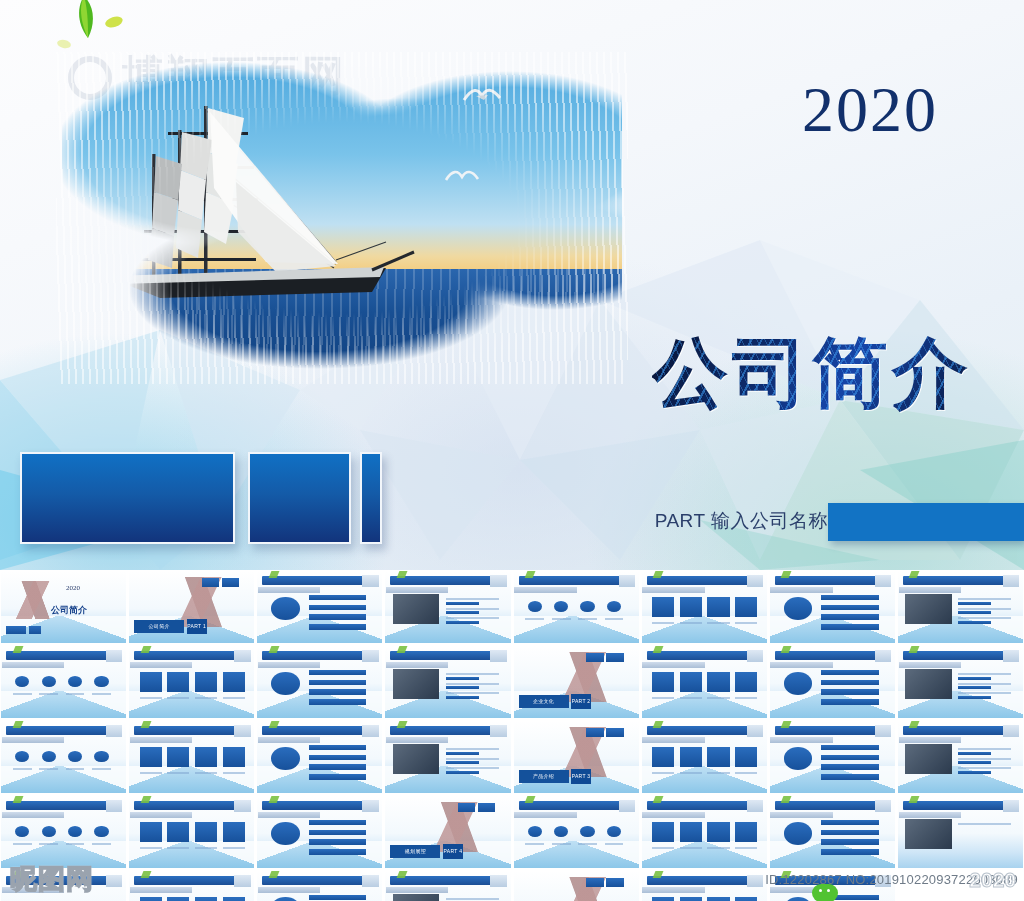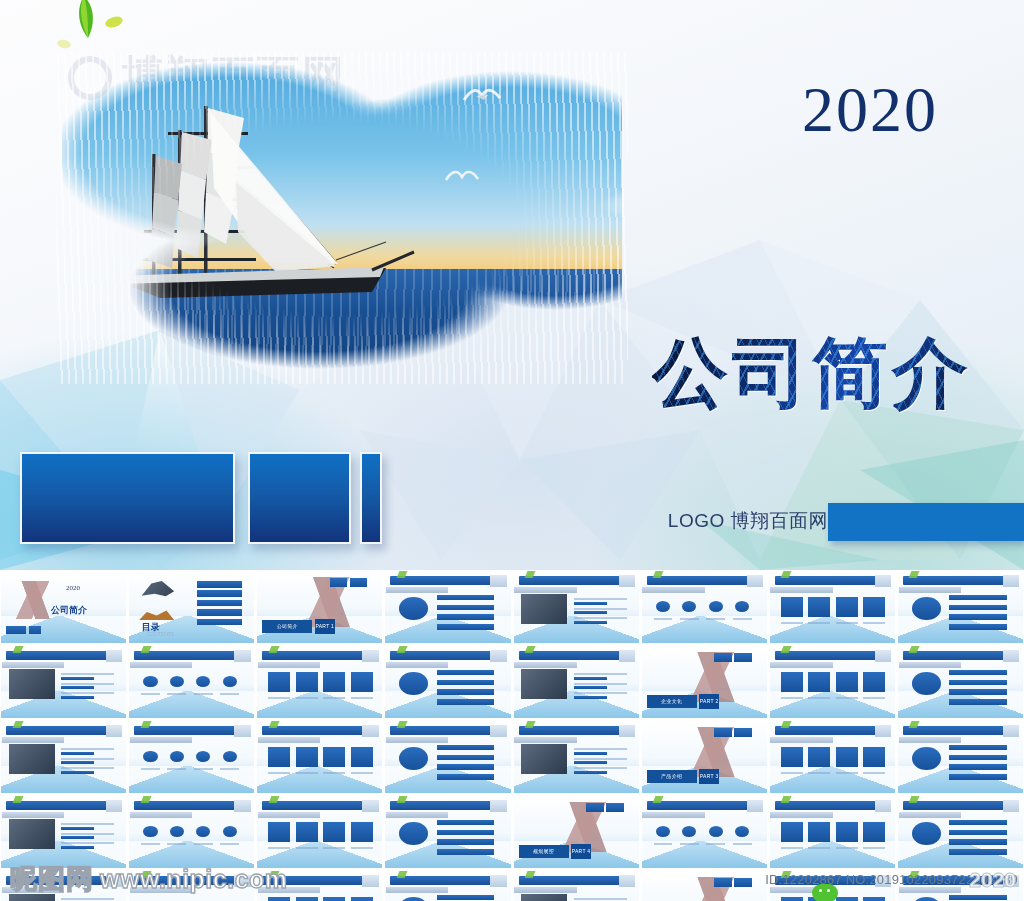--- a/index.html
+++ b/index.html
@@ -253,50 +253,38 @@
         </svg>
       </div>
       <div class="brushEdge"></div>
     </div>
 
     <div class="year">2020</div>
 
     <div class="bigtitle">公司简介</div>
 
 
-    <div class="logoline">LOGO 博翔百面网</div>
+    <div class="logoline">PART 输入公司名称</div>
     <div class="logobox"></div>
 
     <div class="bars">
       <div class="bar b1"></div>
       <div class="bar b2"></div>
       <div class="bar b3"></div>
     </div>
   </div>
 
   <div class="grid" id="grid">
       <div class="thumb">
         <div class="tpeaks"></div>
         <div class="tsail" style="left:2%;top:14%;width:44%;height:52%;"></div>
         <div class="tcover-year">2020</div>
         <div class="tcover-title">公司简介</div>
         <div class="tblk" style="left:4%;top:76%;width:16%;height:12%;"></div>
         <div class="tblk" style="left:22%;top:76%;width:10%;height:12%;"></div>
-      </div>
-      <div class="thumb">
-        <div class="tpeaks"></div>
-        <div class="timg" style="left:10%;top:14%;width:26%;height:34%;clip-path:polygon(0 60%,30% 10%,62% 0,100% 42%,74% 62%,40% 52%);"></div>
-        <div class="tblk" style="left:8%;top:52%;width:28%;height:16%;clip-path:polygon(0 100%,22% 30%,50% 62%,78% 18%,100% 100%);background:#b4762e;"></div>
-        <div class="tcover-title" style="left:10%;top:70%;">目录</div>
-        <div style="position:absolute;left:14%;top:84%;font-size:5px;color:#9db4cc;">CONTENTS</div>
-        <div class="tblk" style="left:54%;top:14%;width:36%;height:9%;"></div>
-        <div class="tblk" style="left:54%;top:27%;width:36%;height:9%;"></div>
-        <div class="tblk" style="left:54%;top:40%;width:36%;height:9%;"></div>
-        <div class="tblk" style="left:54%;top:53%;width:36%;height:9%;"></div>
-        <div class="tblk" style="left:54%;top:66%;width:36%;height:9%;"></div>
       </div>
       <div class="thumb">
         <div class="tpeaks"></div>
         <div class="tsail" style="left:26%;top:8%;width:58%;height:70%;"></div>
         <div class="tpart" style="left:4%;top:68%;width:40%;height:18%;">公司简介</div>
         <div class="tpart" style="left:46%;top:66%;width:16%;height:22%;background:#0f4a95;">PART 1</div>
         <div class="tblk" style="left:58%;top:10%;width:14%;height:12%;"></div>
         <div class="tblk" style="left:74%;top:10%;width:14%;height:12%;"></div>
       </div>
       <div class="thumb">
@@ -780,19 +768,18 @@
         <div class="tleaf"></div>
         <div class="tbody">
           <div class="tcir" style="left:6%;top:14%;width:26%;height:52%;"></div>
           <div class="tblk" style="left:40%;top:8%;width:52%;height:12%;"></div>
         </div>
       </div>
     </div>
 
   <div class="wm-nipic">
     <span class="cn">昵图网</span>
-    <span class="url">www.nipic.com</span>
   </div>
   <div class="wm-chat"></div>
   <div class="wm-id">ID:12202867 NO:20191022093722603089</div>
   <div class="wm-2020">2020</div>
 
 </div>
 
 </body></html>

